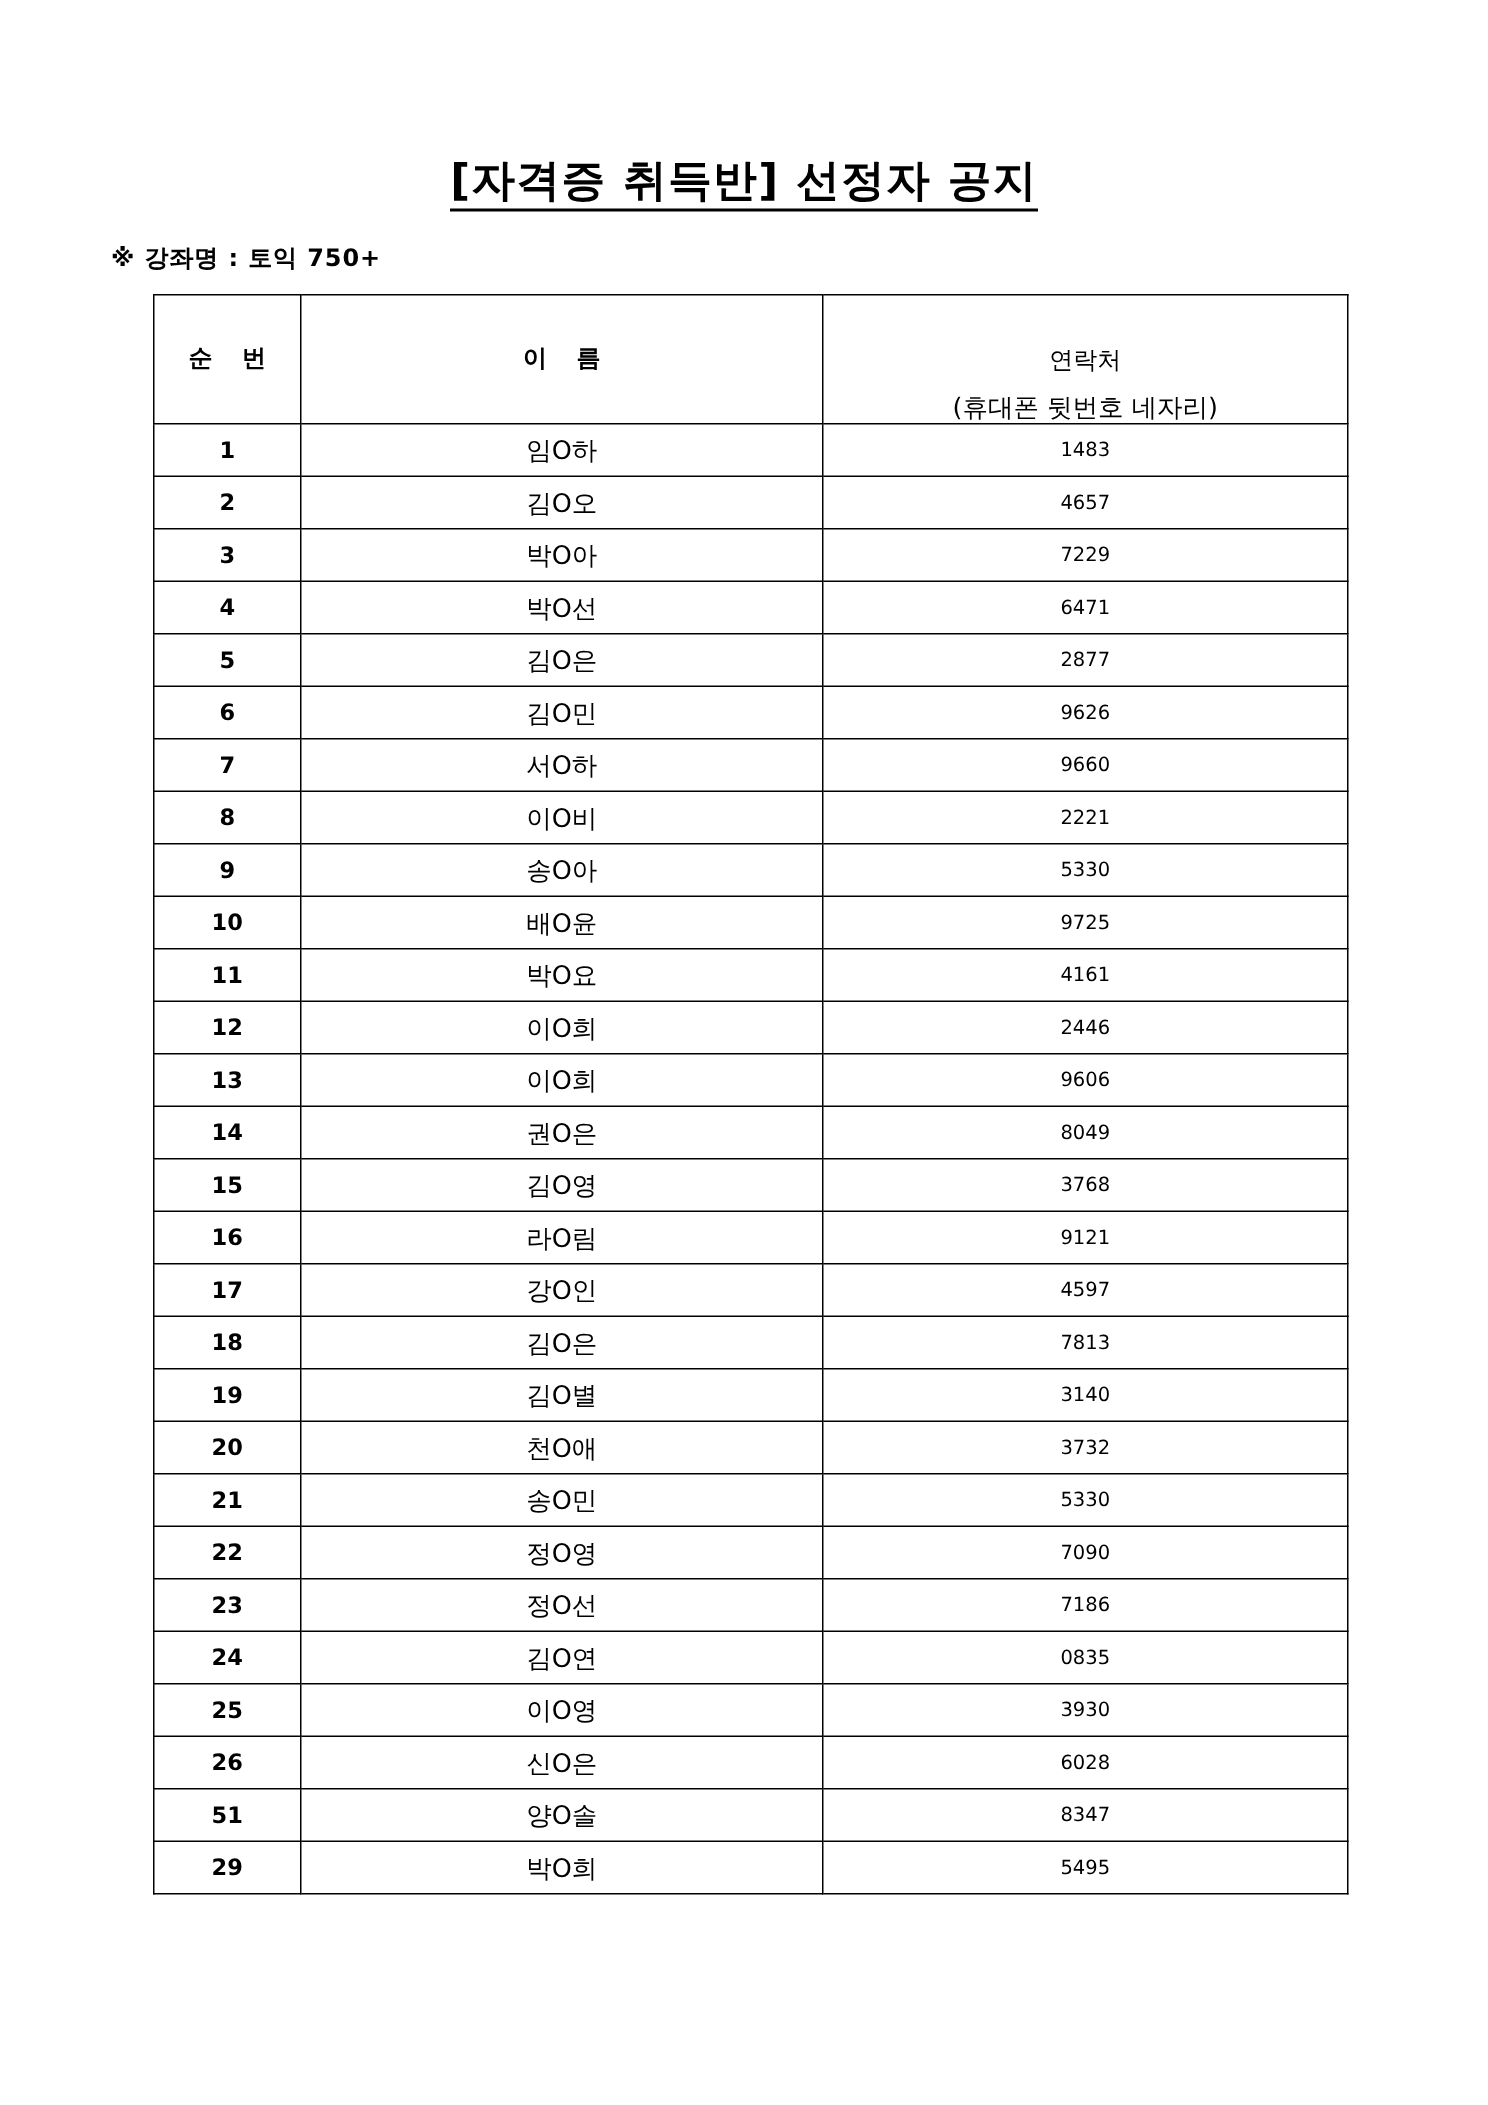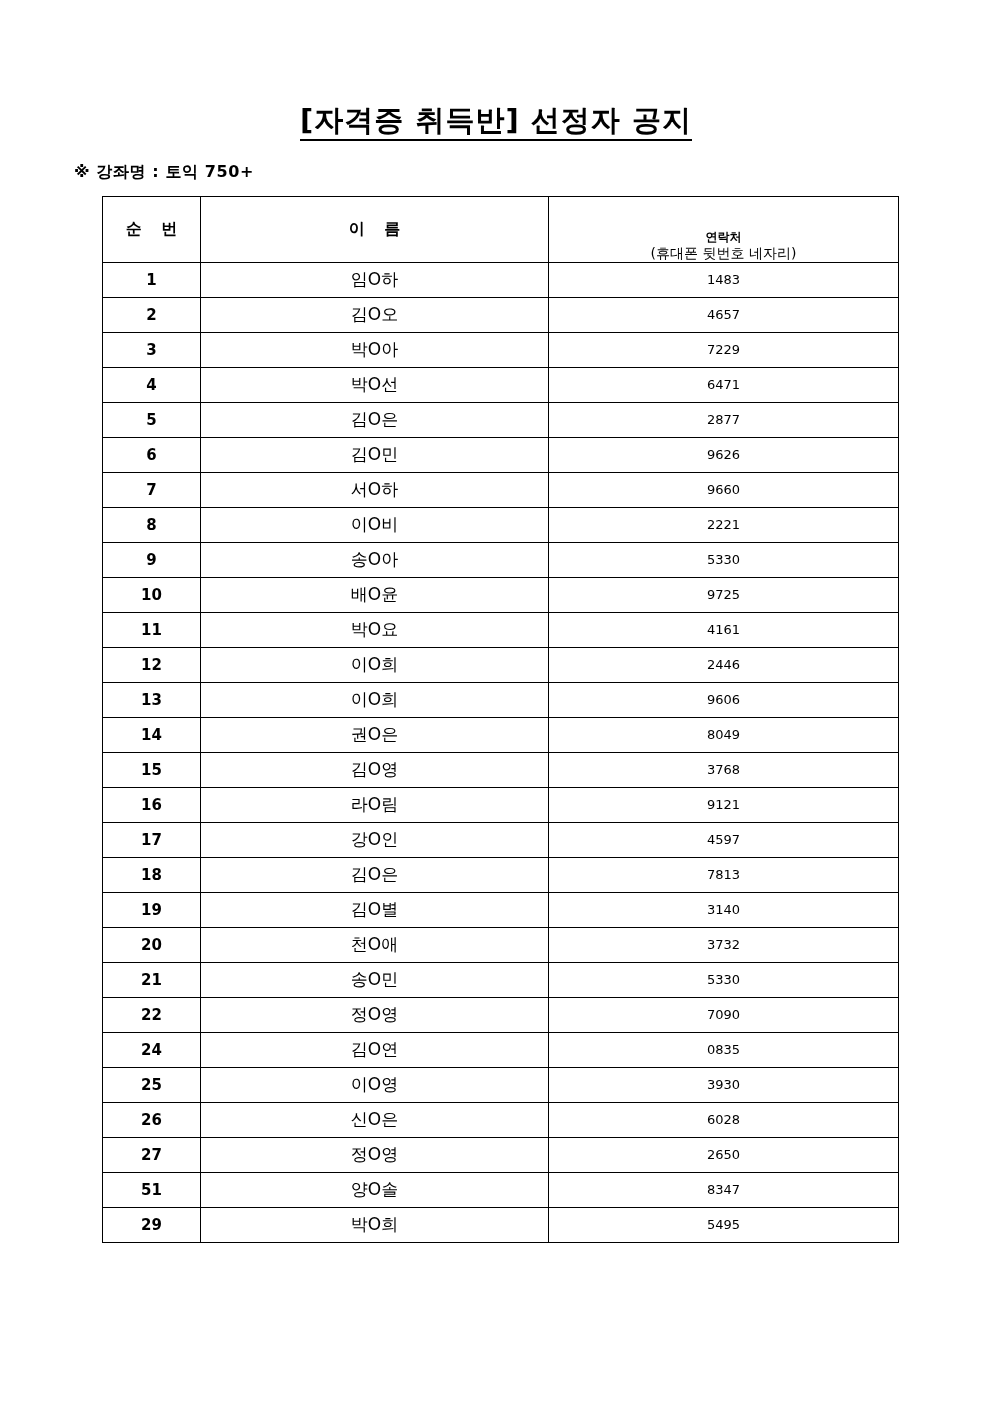--- a/index.html
+++ b/index.html
@@ -77,29 +77,29 @@
     font-size: 16px;
     font-weight: bold;
   }
   th.h-no, th.h-name {
     letter-spacing: 7px;
     text-indent: 7px;
   }
   th.h-phone { line-height: 1.2; padding: 2px 0; }
   th.h-phone .main {
     display: block;
-    font-size: 12px;
-    font-weight: bold;
+    font-size: 16px;
+    font-weight: normal;
     margin-top: 33px;
   }
   th.h-phone .sub {
     display: block;
-    font-size: 14px;
-    font-weight: normal;
-    margin-top: 1px;
+    font-size: 17px;
+    font-weight: normal;
+    margin-top: 13px;
   }
 
   tbody tr { height: 35px; }
   tbody td { height: 35px; }
   td.no {
     font-size: 15px;
     font-weight: bold;
   }
   td.name {
     font-size: 17px;
@@ -246,40 +246,40 @@
             <td class="no">21</td>
             <td class="name">송O민</td>
             <td class="phone">5330</td>
           </tr>
           <tr>
             <td class="no">22</td>
             <td class="name">정O영</td>
             <td class="phone">7090</td>
           </tr>
           <tr>
+            <td class="no">23</td>
+            <td class="name">정O선</td>
+            <td class="phone">7186</td>
+          </tr>
+          <tr>
             <td class="no">24</td>
             <td class="name">김O연</td>
             <td class="phone">0835</td>
           </tr>
           <tr>
             <td class="no">25</td>
             <td class="name">이O영</td>
             <td class="phone">3930</td>
           </tr>
           <tr>
             <td class="no">26</td>
             <td class="name">신O은</td>
             <td class="phone">6028</td>
           </tr>
           <tr>
-            <td class="no">27</td>
-            <td class="name">정O영</td>
-            <td class="phone">2650</td>
-          </tr>
-          <tr>
             <td class="no">51</td>
             <td class="name">양O솔</td>
             <td class="phone">8347</td>
           </tr>
           <tr>
             <td class="no">29</td>
             <td class="name">박O희</td>
             <td class="phone">5495</td>
           </tr>
         </tbody>

